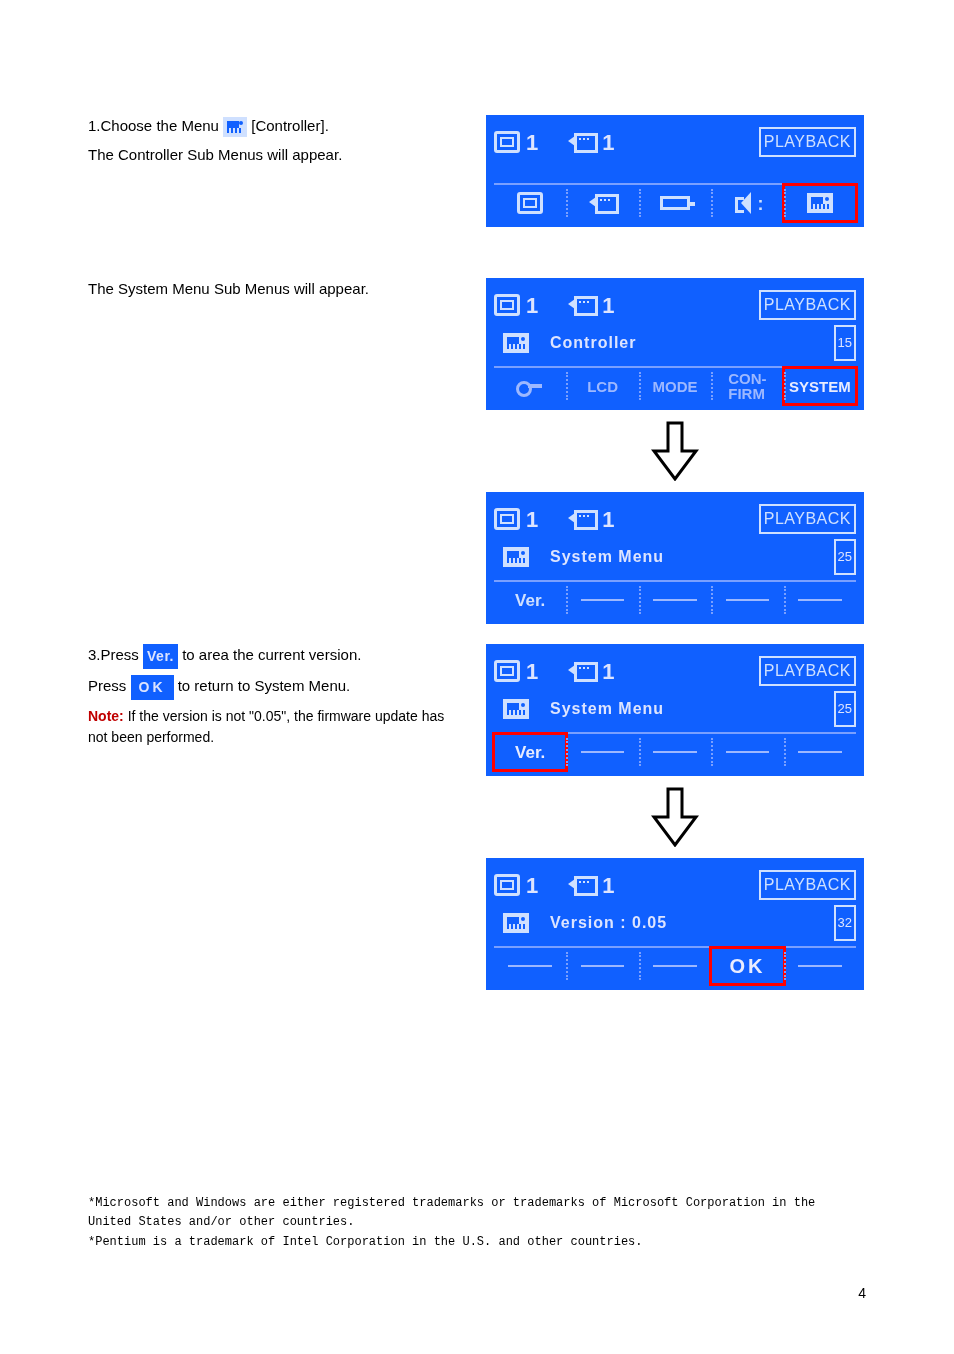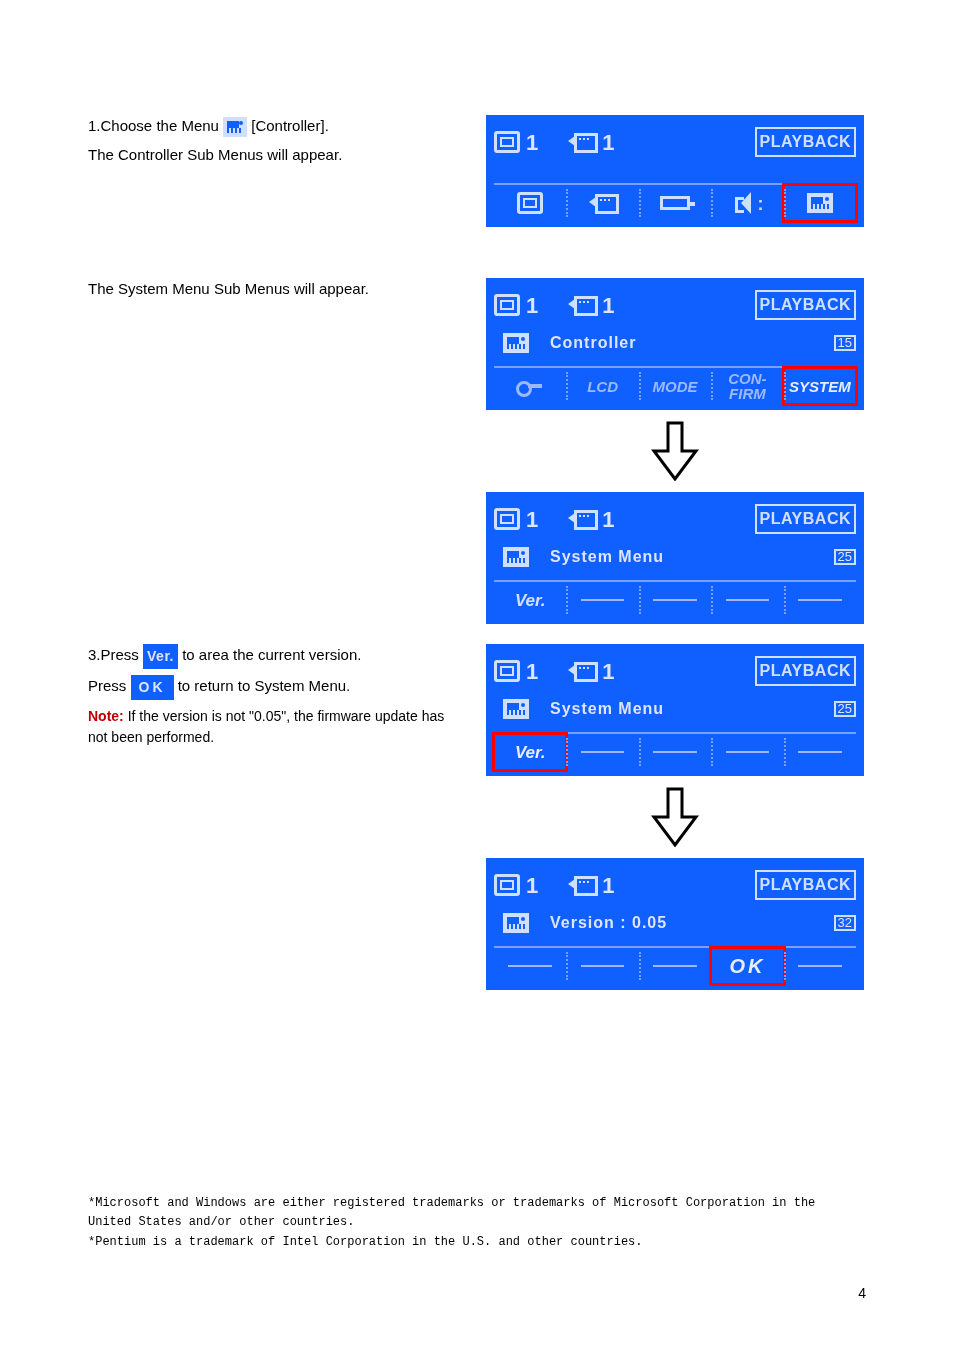--- a/index.html
+++ b/index.html
@@ -70,21 +70,21 @@
   }
   .screen-row.bottom { border-top: 2px solid #7aa0ff; margin-top: 4px; }
   .screen-row.mid {}
   .status-left { display: flex; align-items: center; gap: 4px; }
   .status-left .num { font-size: 22px; font-weight: bold; margin-left: 2px;}
   .spacer { flex: 1; }
   .playback-box {
     border: 2px solid #cfe0ff;
     color: #cfe0ff;
     font-size: 16px;
-    font-weight: bold;
+    font-weight: normal;
     padding: 1px 3px;
     letter-spacing: 0.5px;
   }
   .bottom-icons {
     display: flex;
     width: 100%;
     height: 100%;
     align-items: center;
   }
   .bottom-cell {
@@ -98,24 +98,22 @@
   .bottom-cell + .bottom-cell::before {
     content: '';
     position: absolute;
     left: 0; top: 10%; bottom: 10%;
     width: 2px;
     border-left: 2px dotted #7aa0ff;
   }
   .bottom-text {
     font-size: 15px;
     font-weight: bold;
-    text-align: center;
     line-height: 1;
     color: #9db8ff;
-    font-style: italic;
   }
   .bottom-text.bright { color: #e8ecff; }
   .red-frame {
     outline: 3px solid #ff0000;
     outline-offset: -1px;
   }
   .arrow-down {
     width: 378px;
     display: flex;
     justify-content: center;
@@ -127,21 +125,21 @@
   .controller-label {
     font-size: 16px;
     font-weight: bold;
     letter-spacing: 1px;
     margin-left: 12px;
   }
   .pagebox {
     border: 2px solid #cfe0ff;
     font-size: 13px;
     padding: 0 2px;
-    height: 16px;
+    height: 36px;
     display: inline-flex;
     align-items: center;
   }
   .dash-cell {
     flex: 1;
     position: relative;
     height: 100%;
     display: flex;
     align-items: center;
     justify-content: center;

